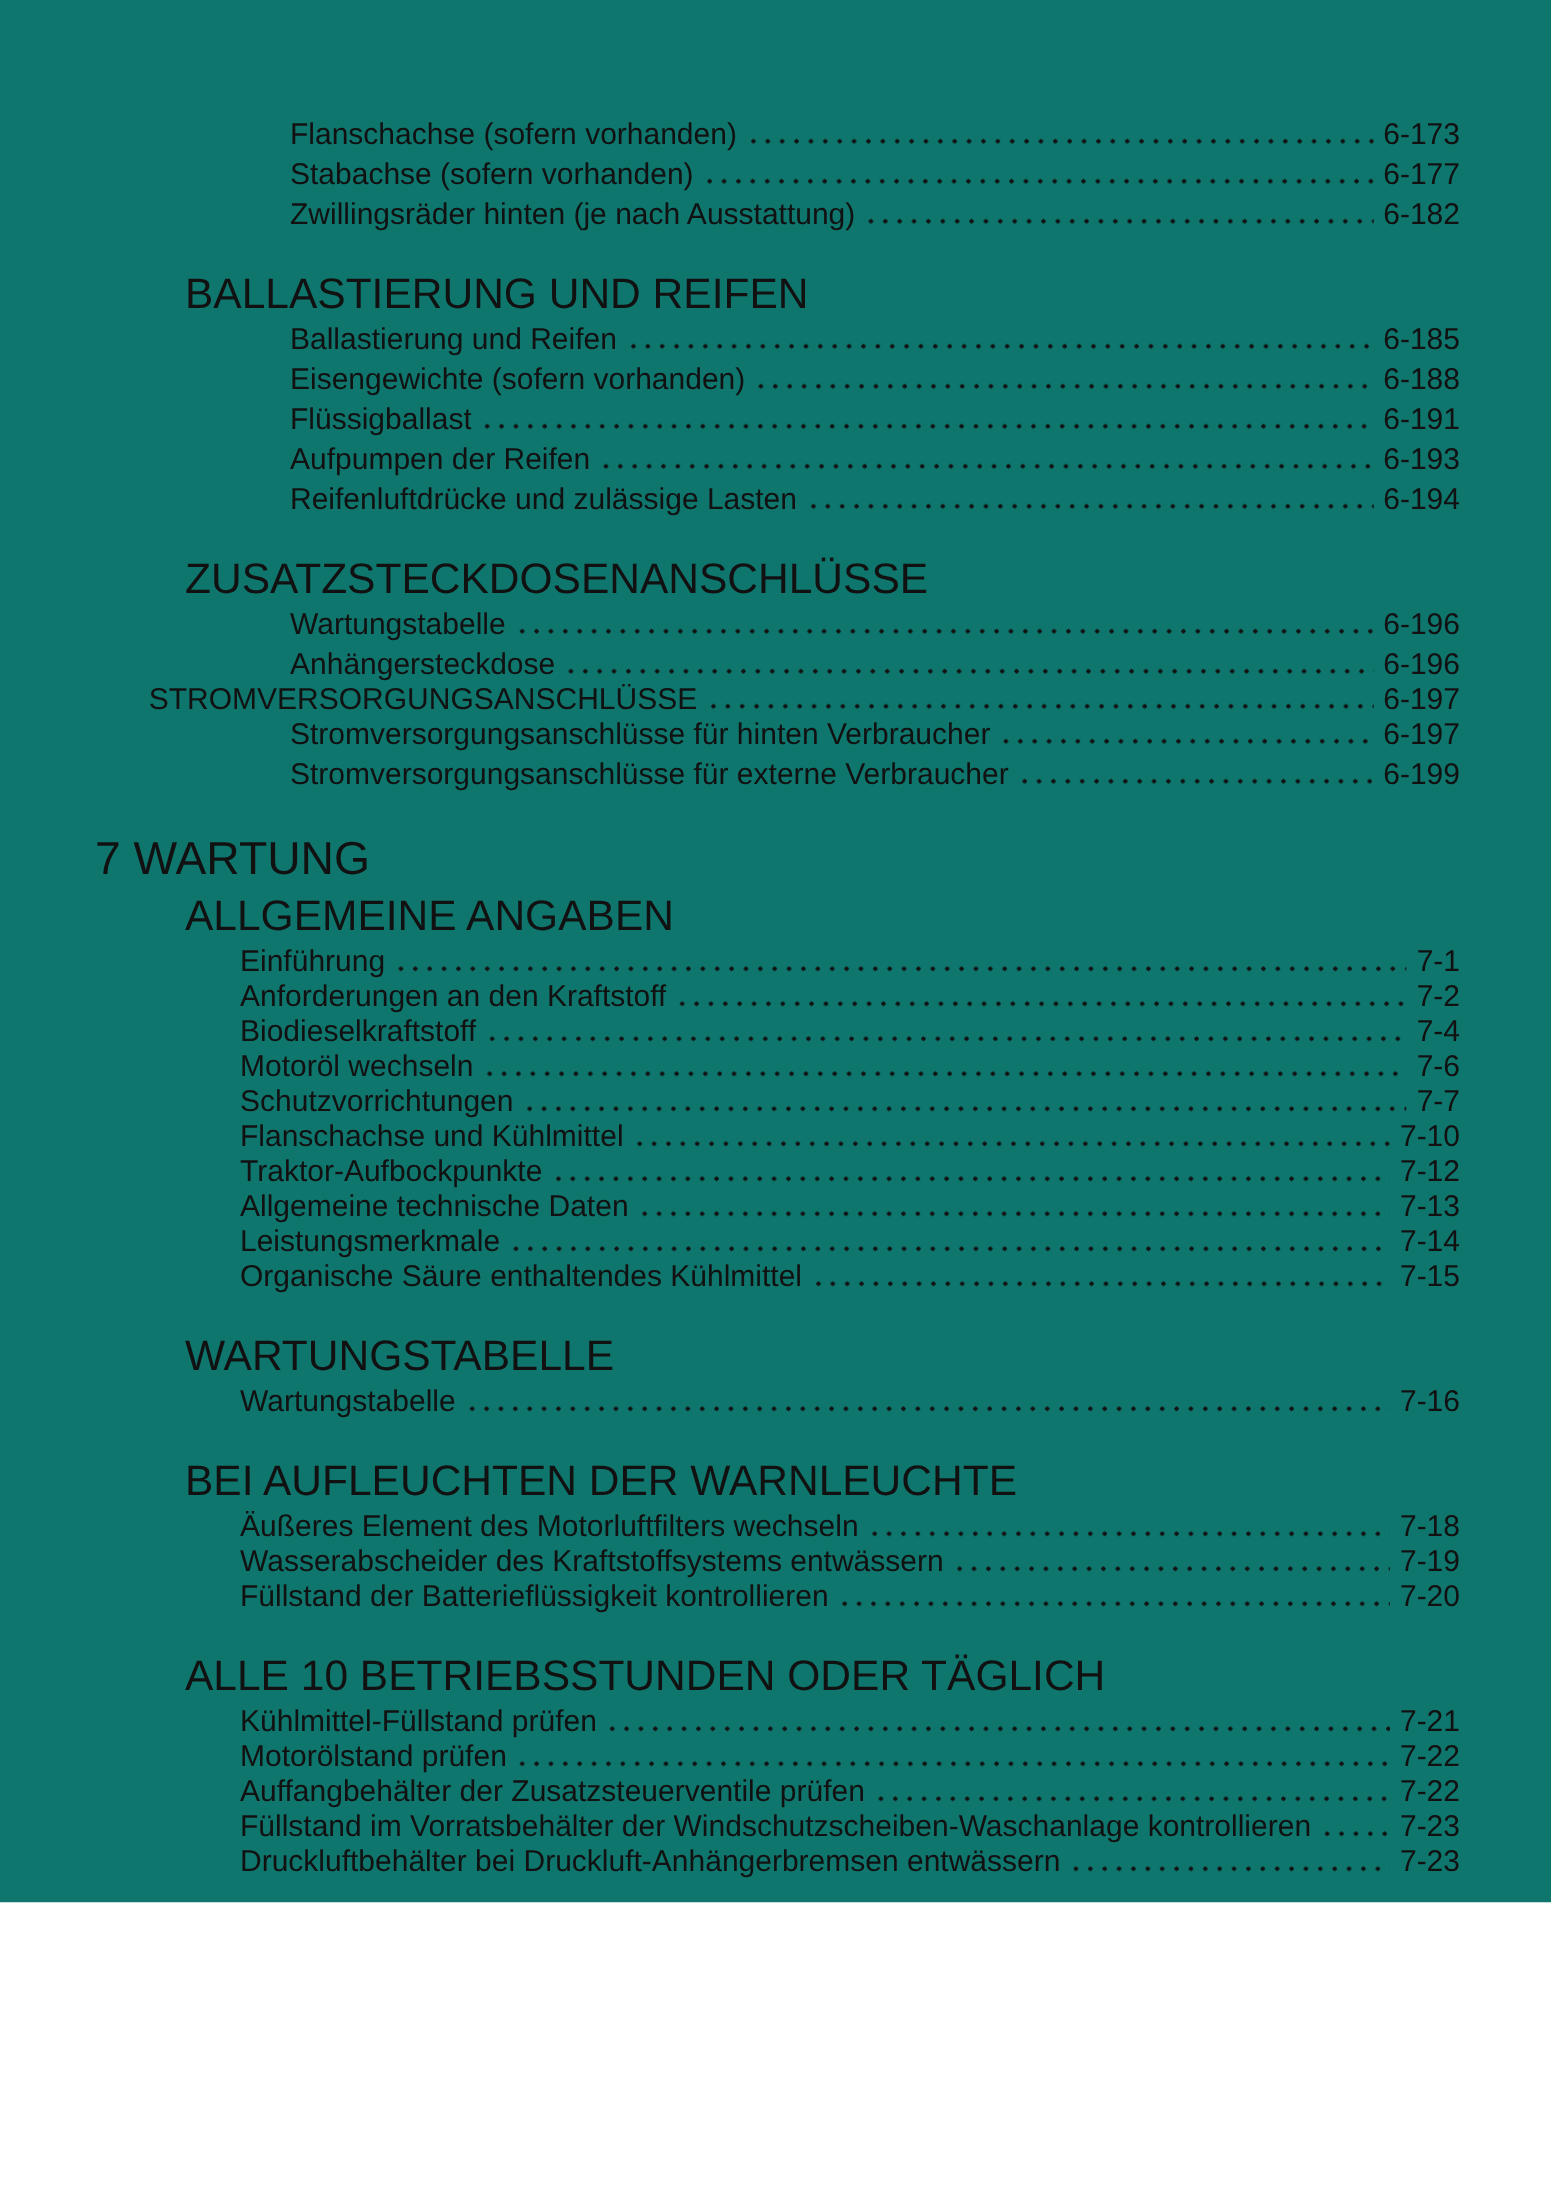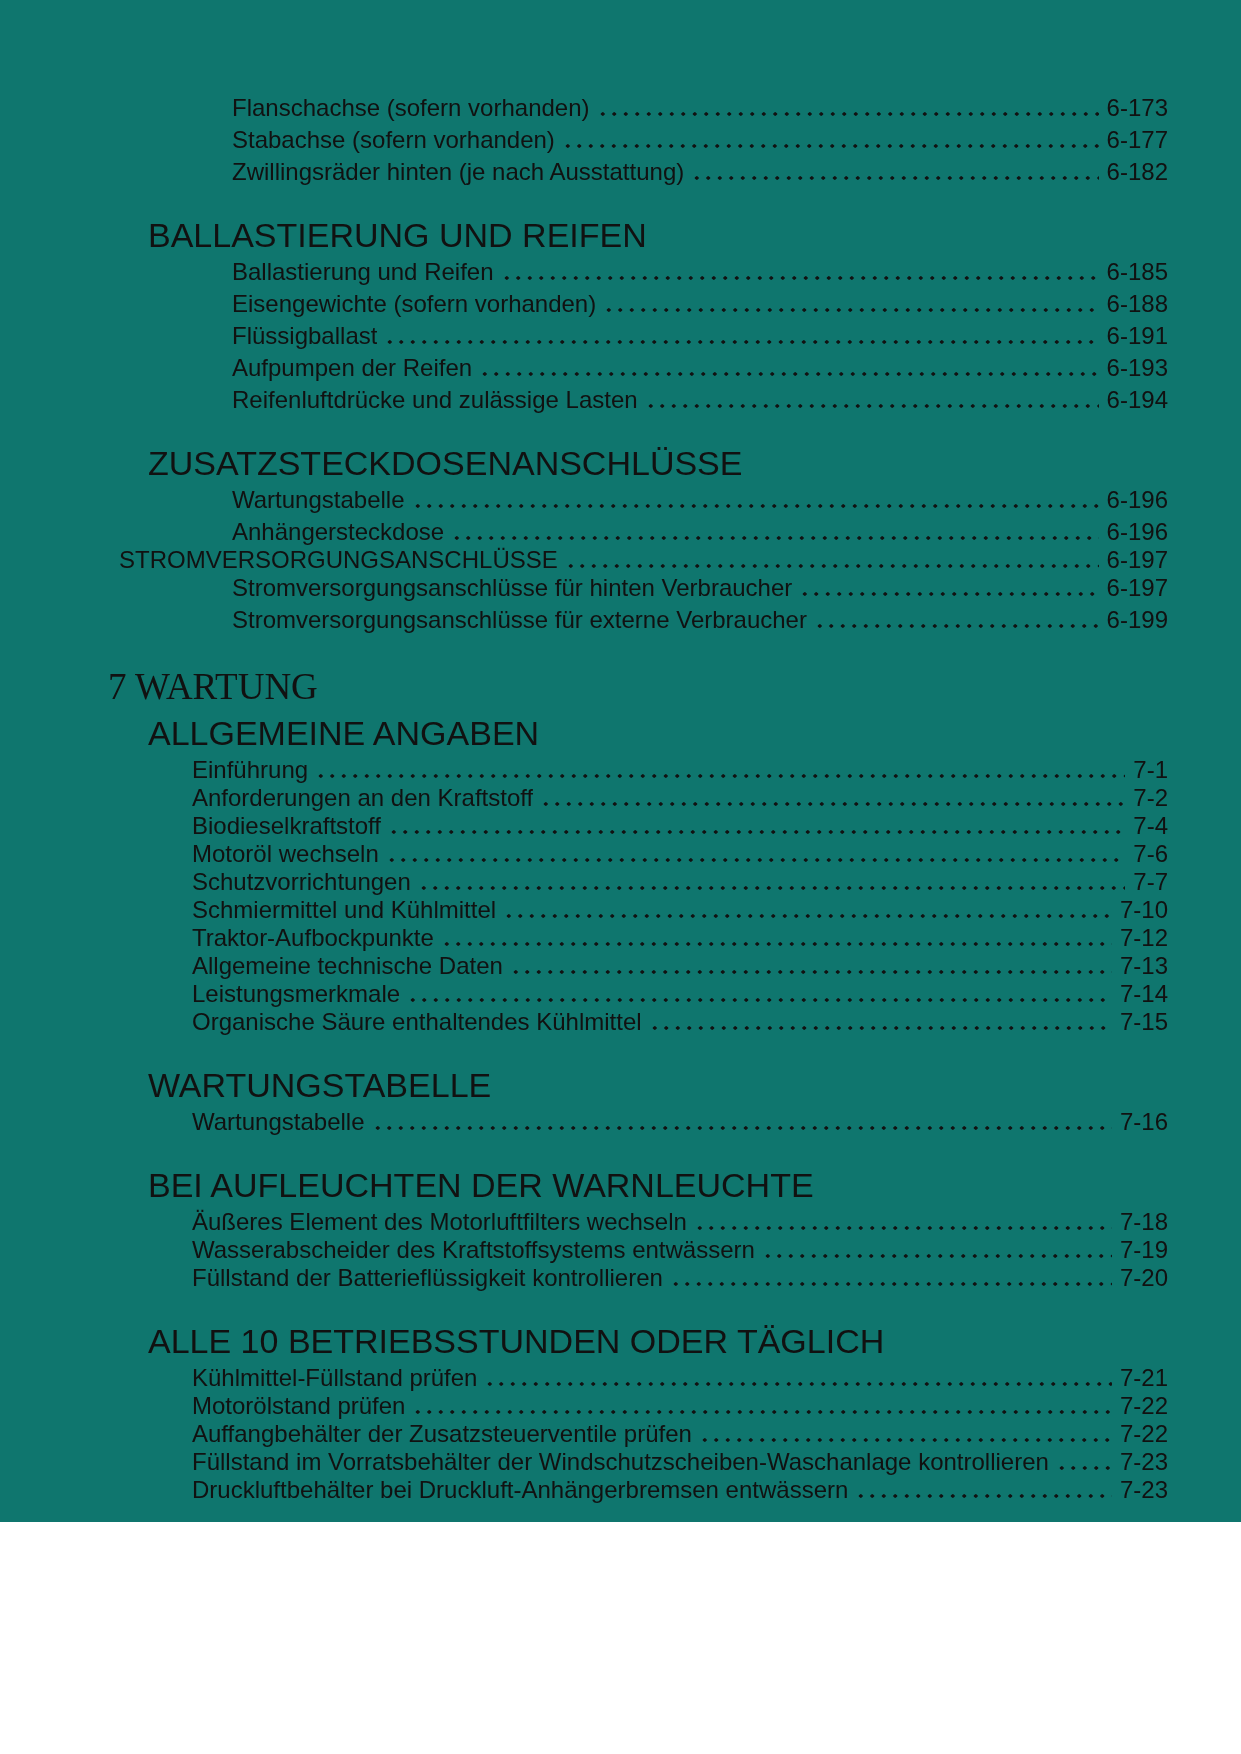--- a/index.html
+++ b/index.html
@@ -12,26 +12,25 @@
     font-family: "Liberation Sans", sans-serif;
     overflow: hidden;
   }
   .content {
     position: absolute;
     top: 94px;
     left: 0;
     width: 1241px;
   }
   .chapter {
-    margin: 30px 73px 0 108px;
+    margin: 30px 73px 0 76px;
     font-size: 37px;
     font-weight: 400;
     line-height: 46px;
     white-space: nowrap;
-    font-family: Liberation Serif, serif;
   }
   .section {
     margin: 28px 73px 2px 148px;
     font-size: 34px;
     font-weight: 400;
     line-height: 42px;
     white-space: nowrap;
   }
   .block.after-chapter .section { margin-top: 2px; }
   .row {
@@ -190,21 +189,21 @@
     <span class="pagenum">7-6</span>
   </div>
 
   <div class="row lvl2">
     <span class="label">Schutzvorrichtungen</span>
     <span class="dots"></span>
     <span class="pagenum">7-7</span>
   </div>
 
   <div class="row lvl2">
-    <span class="label">Schmiermittel und Kühlmittel</span>
+    <span class="label">Flanschachse und Kühlmittel</span>
     <span class="dots"></span>
     <span class="pagenum">7-10</span>
   </div>
 
   <div class="row lvl2">
     <span class="label">Traktor-Aufbockpunkte</span>
     <span class="dots"></span>
     <span class="pagenum">7-12</span>
   </div>
 

